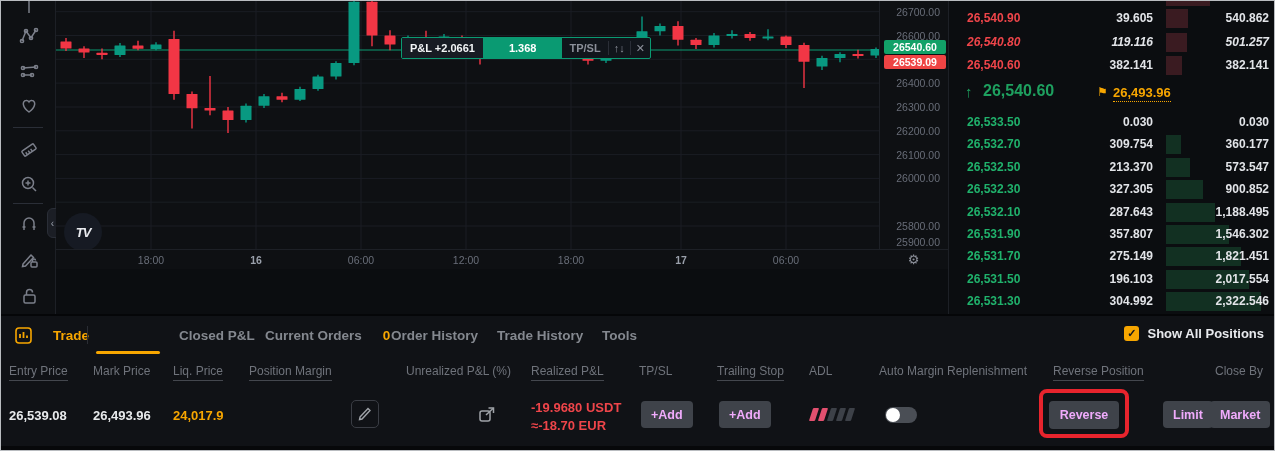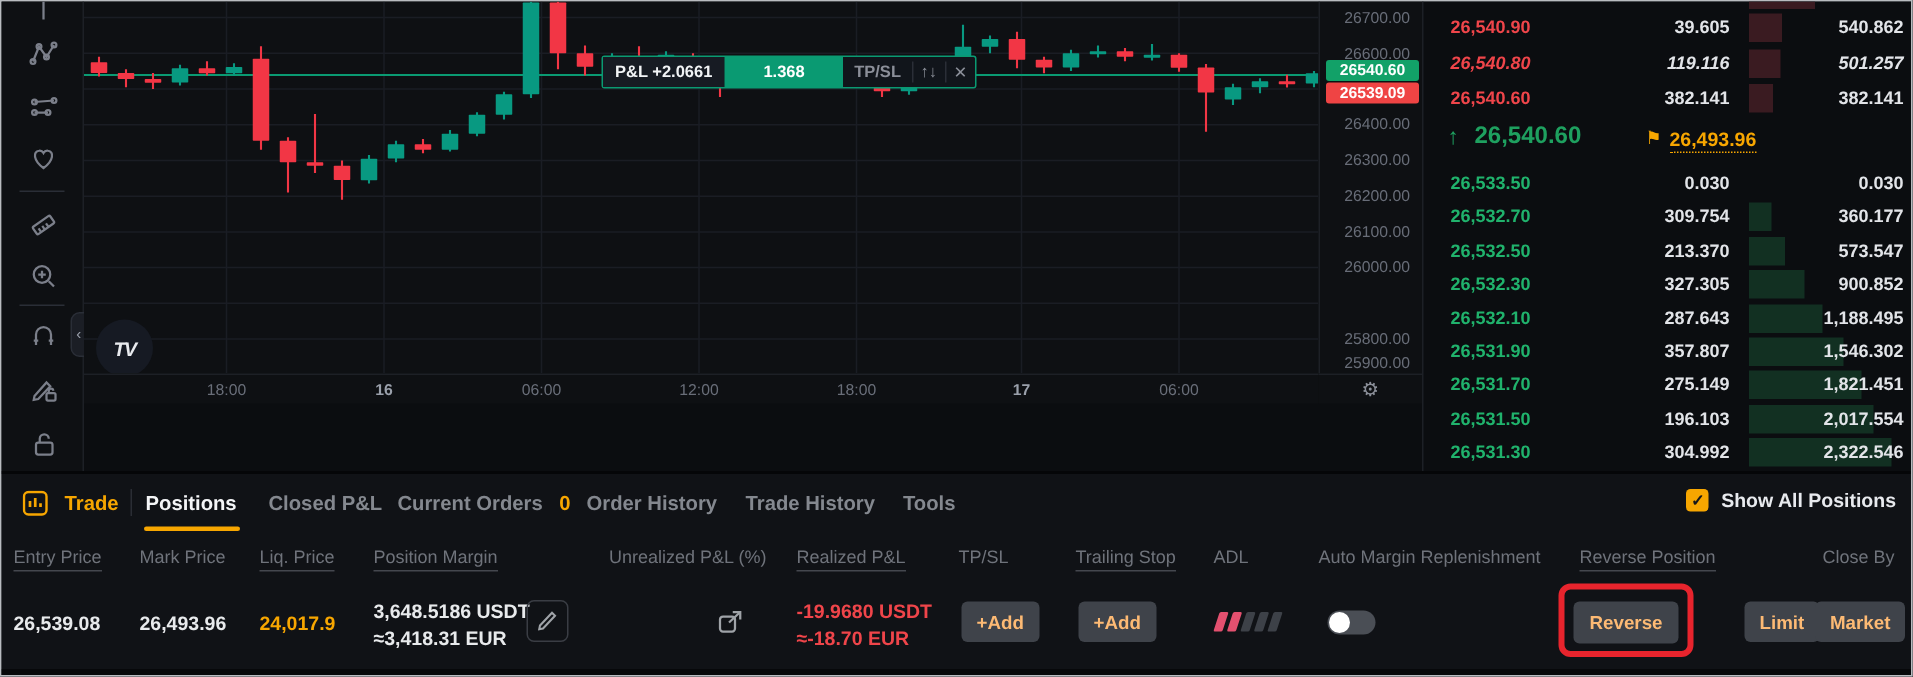--- a/index.html
+++ b/index.html
@@ -50,21 +50,21 @@
   .ob-total { position:absolute; right:7px; top:4px; color:#e2e4e8; font-weight:bold; }
   .ob-mid { position:absolute; left:0; top:78px; width:100%; height:30px; }
   .ob-arrow { position:absolute; left:16px; top:4px; color:#1ea05f; font-size:15px; font-weight:bold; }
   .ob-last { position:absolute; left:34px; top:3px; color:#1ea05f; font-size:16px; font-weight:bold; }
   .ob-flag { position:absolute; left:148px; top:6px; color:#f7a600; font-size:12px; }
   .ob-mark { position:absolute; left:164px; top:6px; color:#f7a600; font-size:13px; font-weight:bold; border-bottom:1px dotted #f7a600; padding-bottom:1px; }
 
   
   .panel { position:absolute; left:0; top:313px; width:1275px; height:138px; background:#101216; border-top:2px solid #050608; }
   .tabs { position:absolute; left:0; top:0; width:100%; height:38px; }
-  .tab { position:absolute; top:0; height:38px; display:flex; align-items:center; gap:11px; font-size:13.5px; font-weight:bold; color:#84888f; cursor:pointer; }
+  .tab { position:absolute; top:0; height:38px; display:flex; align-items:center; gap:21px; font-size:13.5px; font-weight:bold; color:#84888f; cursor:pointer; }
   .tab.accent { color:#f7a600; }
   .tab.active { color:#f4f5f7; }
   .tab .badge0 { color:#f7a600; }
   .tab-underline { position:absolute; left:95px; top:35px; width:64px; height:3px; background:#f7a600; border-radius:2px; }
   .tabdiv { position:absolute; top:10px; width:1px; height:18px; background:#2a2d34; }
   .showall { position:absolute; right:12px; top:10px; display:flex; align-items:center; gap:8px; font-size:13px; font-weight:bold; color:#e8eaee; }
   .cbx { width:15px; height:15px; background:#f7a600; border-radius:3px; color:#15171b; font-size:11px; font-weight:bold; display:flex; align-items:center; justify-content:center; }
 
   .thead { position:absolute; left:0; top:38px; width:100%; height:32px; }
   .th { position:absolute; top:10px; font-size:12px; color:#6f737b; white-space:nowrap; }
@@ -75,21 +75,21 @@
   .td { position:absolute; white-space:nowrap; font-weight:bold; }
   .td .sub { display:block; }
   .num1 { top:22px; }
   .orange { color:#f7a600; }
   .green { color:#20b26c; }
   .red { color:#ef454a; }
   .two-line { top:13px; line-height:18px; }
   .three-line { top:5px; line-height:16px; font-size:12.5px; }
   .edit-ic { position:absolute; left:350px; top:14px; width:28px; height:28px; border:1px solid #3a3d44; border-radius:5px; display:flex; align-items:center; justify-content:center; }
   .share-ic { position:absolute; left:477px; top:20px; width:18px; height:18px; }
-  .gbtn { position:absolute; top:15px; height:27px; background:#3f434a; border:none; border-radius:4px; color:#fdba74; font-size:12.5px; font-weight:bold; font-family:inherit; padding:0 10px; cursor:pointer; }
+  .gbtn { position:absolute; top:15px; height:27px; background:#3f434a; border:none; border-radius:4px; color:#f0abfc; font-size:12.5px; font-weight:bold; font-family:inherit; padding:0 10px; cursor:pointer; }
   .adl { position:absolute; left:810px; top:22px; display:flex; gap:3px; }
   .adl span { width:6px; height:13px; transform:skewX(-18deg); background:#3d4148; border-radius:1px; }
   .adl span.on { background:#e3506f; }
   .toggle { position:absolute; left:884px; top:21px; width:32px; height:16px; background:#4a4e55; border-radius:8px; }
   .toggle .knob { position:absolute; left:1px; top:1px; width:14px; height:14px; background:#fff; border-radius:50%; }
   .rev-btn { left:1048px; width:70px; height:28px; top:15px; }
   .hl-rect { position:absolute; left:1038px; top:3px; width:90px; height:49px; border:4px solid #e8242d; border-radius:8px; pointer-events:none; }
   .limit-btn { left:1162px; } .market-btn { left:1209px; }
   .panel-foot { position:absolute; left:0; top:130px; width:100%; height:8px; background:#07080a; }
 </style>
@@ -419,23 +419,20 @@
       <div class="tab accent" style="left:14px">
         <svg width="17" height="17">
             <rect x="1" y="1" width="15" height="15" rx="3" fill="none" stroke="#f7a600" stroke-width="1.6"></rect>
             <line x1="5" y1="11" x2="5" y2="7" stroke="#f7a600" stroke-width="1.8"></line>
             <line x1="8.5" y1="11" x2="8.5" y2="5" stroke="#f7a600" stroke-width="1.8"></line>
             <line x1="12" y1="11" x2="12" y2="8.5" stroke="#f7a600" stroke-width="1.8"></line>
           </svg>
         <span>Trade</span>
       </div>
       <div class="tabdiv" style="left:86px"></div>
-      <div class="tab active" style="left:96px">
-          <span>Positions</span>
-        </div>
       <div class="tab-underline"></div>
       <div class="tab" style="left:178px">
           <span>Closed P&amp;L</span>
         </div>
       <div class="tab" style="left:264px">
           <span>Current Orders</span>
           <span class="badge0">0</span>
         </div>
       <div class="tab" style="left:496px">
           <span>Trade History</span>
@@ -464,24 +461,20 @@
       <div class="th" style="left:808px">ADL</div>
       <div class="th" style="left:878px">Auto Margin Replenishment</div>
       <div class="th u" style="left:1052px">Reverse Position</div>
       <div class="th r" style="right:13px">Close By</div>
     </div>
 
     <div class="trow">
       <div class="td num1" style="left:8px">26,539.08</div>
       <div class="td num1" style="left:92px">26,493.96</div>
       <div class="td num1 orange" style="left:172px">24,017.9</div>
-      <div class="td two-line" style="left:248px">
-        <span class="sub">3,648.5186 USDT</span>
-        <span class="sub">≈3,418.31 EUR</span>
-      </div>
       <div class="edit-ic">
         <svg width="14" height="14">
             <path d="M2 12 L10 3.5 L12 5.5 L4 14 L1.5 14.5 Z" transform="translate(0,-2)" fill="none" stroke="#9fa3a8" stroke-width="1.4"></path>
           </svg>
       </div>
       <div class="share-ic">
         <svg width="18" height="18">
             <rect x="2" y="5" width="10" height="10" rx="2" fill="none" stroke="#9fa3a8" stroke-width="1.5"></rect>
             <line x1="8" y1="9" x2="15" y2="2.5" stroke="#9fa3a8" stroke-width="1.5"></line>
             <polyline points="10.5,2 15.5,2 15.5,7" fill="none" stroke="#9fa3a8" stroke-width="1.5"></polyline>

